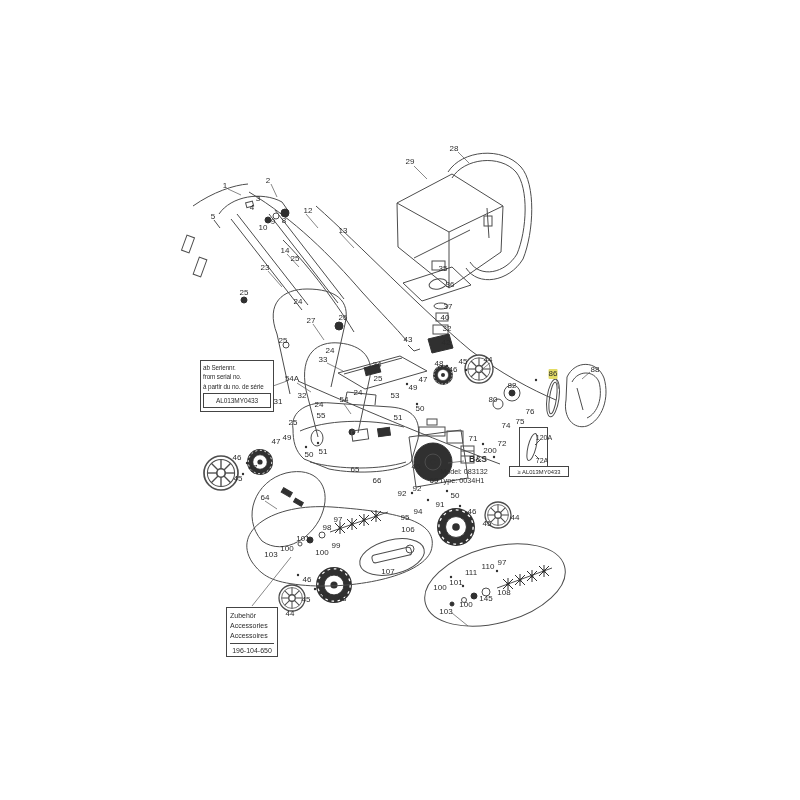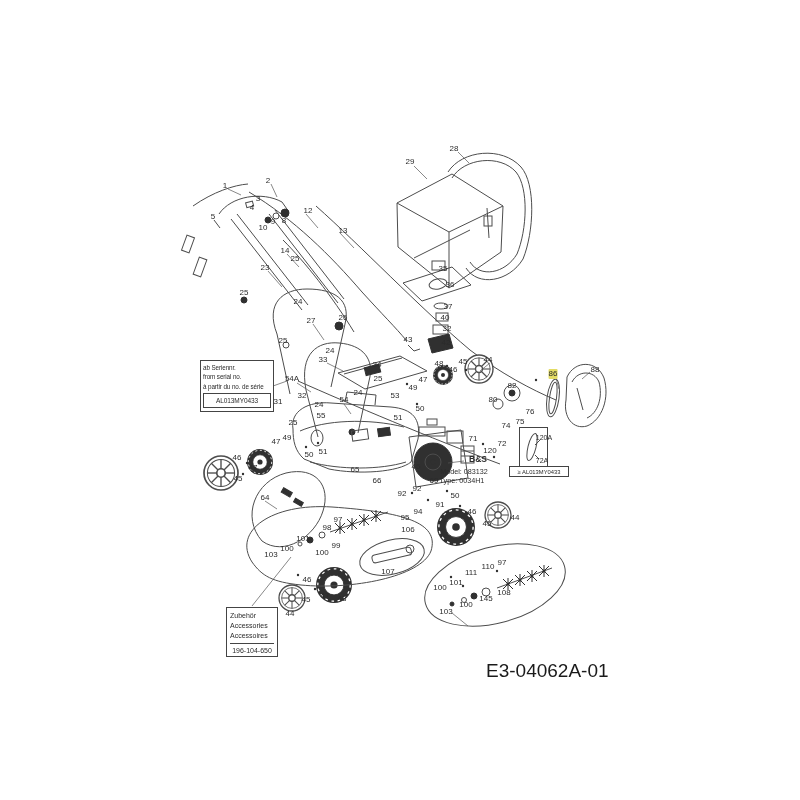--- a/index.html
+++ b/index.html
@@ -265,21 +265,20 @@
   <div class="eng-line" style="left:462px;top:480px;">Type: 0034H1</div>
 
   <div class="box acc-left" style="left:226px;top:607px;width:52px;height:50px;">
     <div>Zubehör</div>
     <div>Accessories</div>
     <div>Accessoires</div>
     <div class="acc-num">196-104-650</div>
   </div>
 
 
-  <div class="drawing-number" style="left:486px;top:660px;">E3-04062A-01</div>
 
   <div id="callout-layer">
       <span class="callout" style="left: 225px; top: 186px;">1</span>
       <span class="callout" style="left: 268px; top: 181px;">2</span>
       <span class="callout" style="left: 258px; top: 199px;">3</span>
       <span class="callout" style="left: 252px; top: 208px;">4</span>
       <span class="callout" style="left: 213px; top: 217px;">5</span>
       <span class="callout" style="left: 284px; top: 221px;">8</span>
       <span class="callout" style="left: 273px; top: 222px;">9</span>
       <span class="callout" style="left: 263px; top: 228px;">10</span>
@@ -328,21 +327,21 @@
       <span class="callout" style="left: 420px; top: 409px;">50</span>
       <span class="callout" style="left: 398px; top: 418px;">51</span>
       <span class="callout" style="left: 355px; top: 470px;">65</span>
       <span class="callout" style="left: 377px; top: 481px;">66</span>
       <span class="callout" style="left: 237px; top: 458px;">46</span>
       <span class="callout" style="left: 253px; top: 468px;">47</span>
       <span class="callout" style="left: 238px; top: 479px;">45</span>
       <span class="callout" style="left: 416px; top: 467px;">45</span>
       <span class="callout" style="left: 434px; top: 481px;">69</span>
       <span class="callout" style="left: 473px; top: 439px;">71</span>
-      <span class="callout" style="left: 490px; top: 451px;">120</span>
+      <span class="callout" style="left: 490px; top: 451px;">200</span>
       <span class="callout" style="left: 502px; top: 444px;">72</span>
       <span class="callout" style="left: 506px; top: 426px;">74</span>
       <span class="callout" style="left: 520px; top: 422px;">75</span>
       <span class="callout" style="left: 530px; top: 412px;">76</span>
       <span class="callout" style="left: 512px; top: 386px;">82</span>
       <span class="callout" style="left: 493px; top: 400px;">80</span>
       <span class="callout hl" style="left: 553px; top: 374px; background: rgb(227, 220, 100);">86</span>
       <span class="callout" style="left: 595px; top: 370px;">88</span>
       <span class="callout" style="left: 417px; top: 489px;">92</span>
       <span class="callout" style="left: 402px; top: 494px;">92</span>

